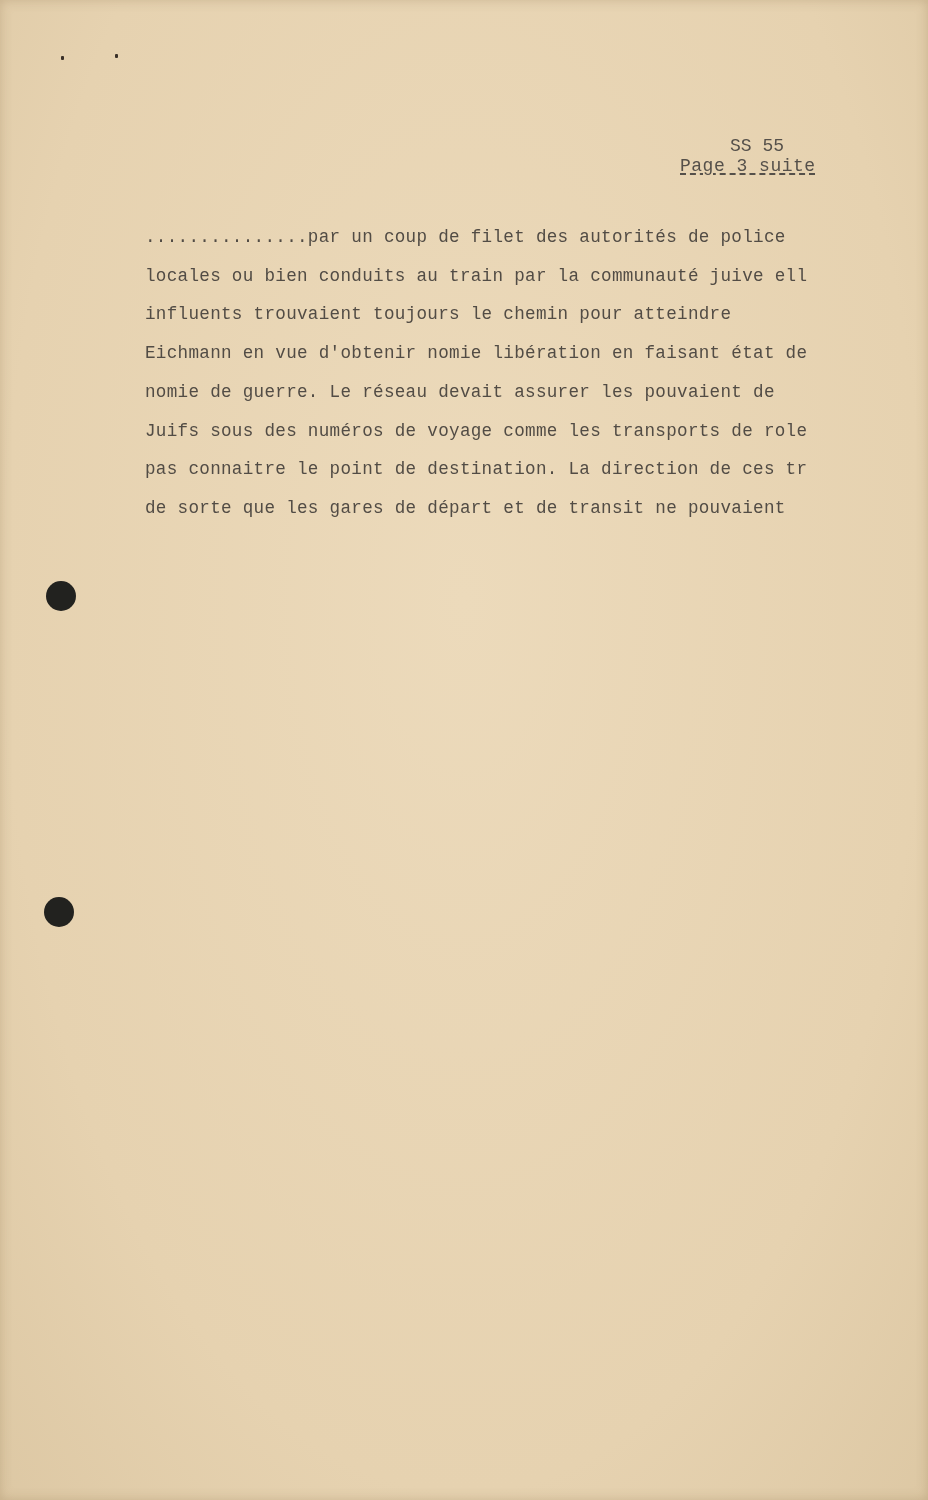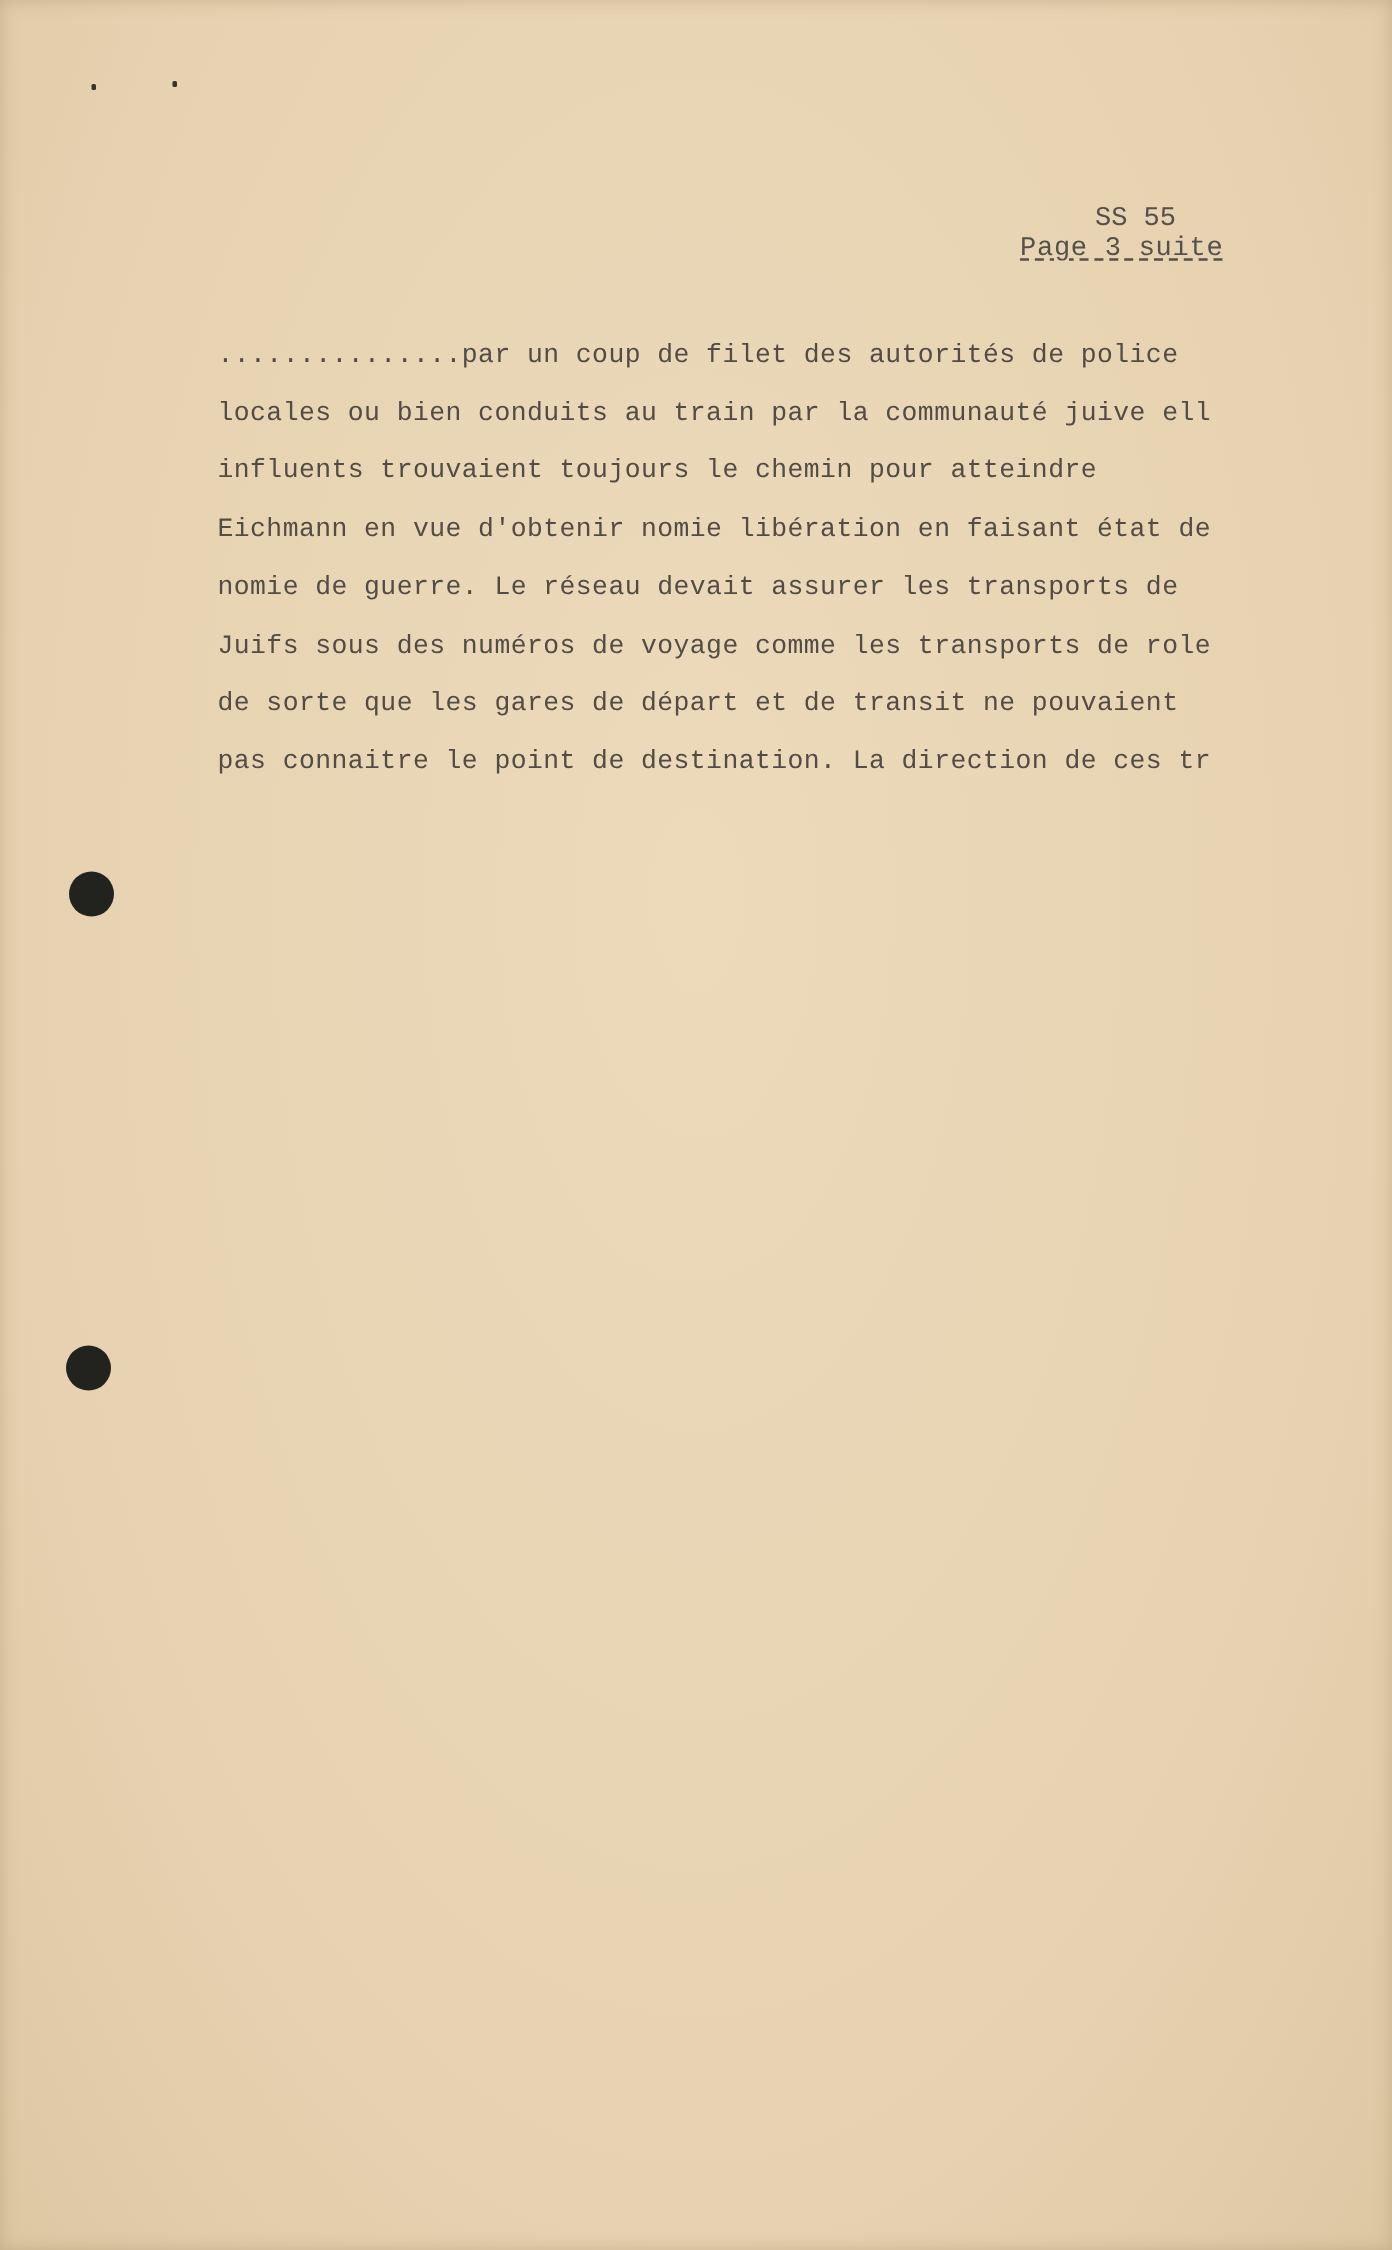--- a/index.html
+++ b/index.html
@@ -50,18 +50,18 @@
   <div class="header-ref">
     <span class="ss">SS 55</span>
     <span class="page-num">Page 3 suite</span>
   </div>
 
   <div class="body-text">
     <span class="line">...............par un coup de filet des autorités de police</span>
     <span class="line">locales ou bien conduits au train par la communauté juive ell</span>
     <span class="line">influents trouvaient toujours le chemin pour atteindre</span>
     <span class="line">Eichmann en vue d'obtenir nomie libération en faisant état de</span>
-    <span class="line">nomie de guerre. Le réseau devait assurer les transports de</span>
+    <span class="line">nomie de guerre. Le réseau devait assurer les pouvaient de</span>
     <span class="line">Juifs sous des numéros de voyage comme les transports de role</span>
+    <span class="line">pas connaitre le point de destination. La direction de ces tr</span>
     <span class="line">de sorte que les gares de départ et de transit ne pouvaient</span>
-    <span class="line">pas connaitre le point de destination. La direction de ces tr</span>
   </div>
 </div>
 
 </body></html>

